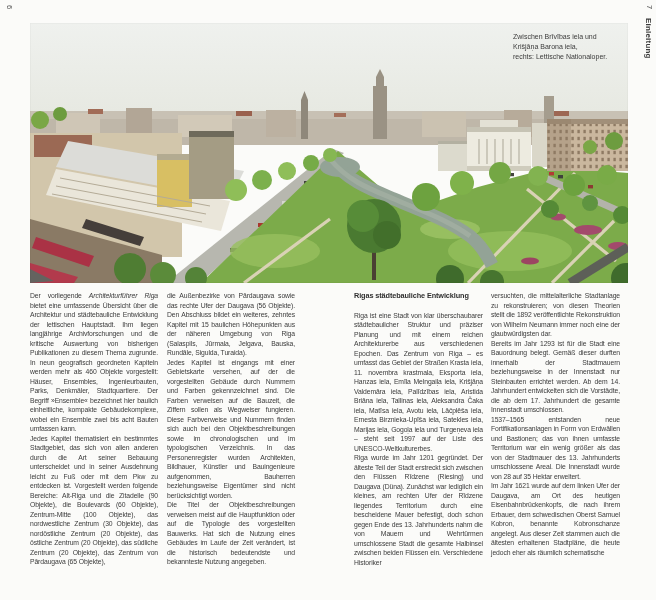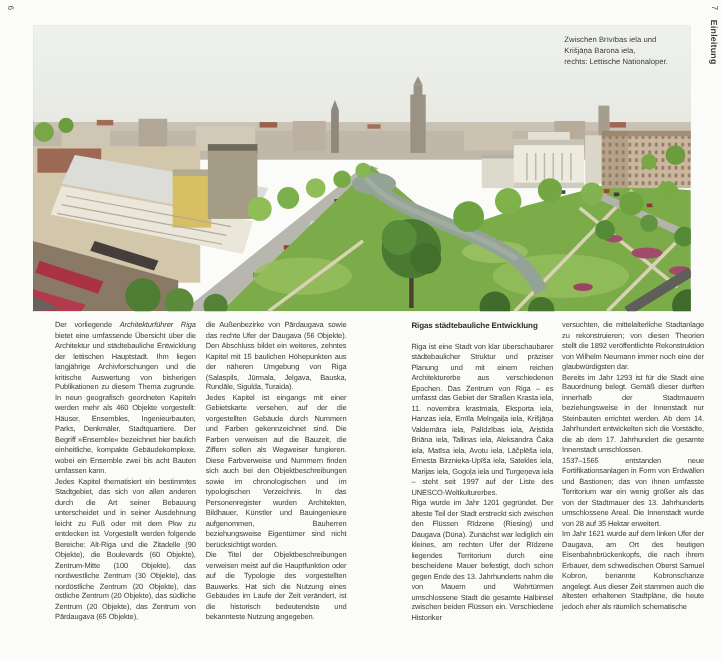--- a/index.html
+++ b/index.html
@@ -28,21 +28,21 @@
   }
   figure.photo svg{display:block;}
   .caption{
     position:absolute;top:9px;right:5px;width:110px;
     font-size:7px;line-height:10px;color:#3b3b3b;text-align:left;
   }
   
   .col{
     position:absolute;top:291px;width:128px;
     font-size:6.8px;line-height:9.5px;text-align:justify;
-    color:#3b3b3b;letter-spacing:-0.1px;margin-left:20px;
+    color:#3b3b3b;letter-spacing:-0.1px;
   }
   .col p{margin:0;padding:0;}
   .col1{left:30px;}
   .col2{left:167px;}
   .col3{left:354px;width:129px;}
   .col4{left:491px;width:129px;}
   .colhead{
     font-size:7.3px;font-weight:bold;margin:0 0 10px 0;color:#2f2f2f;
     text-align:left;letter-spacing:-0.1px;
   }

